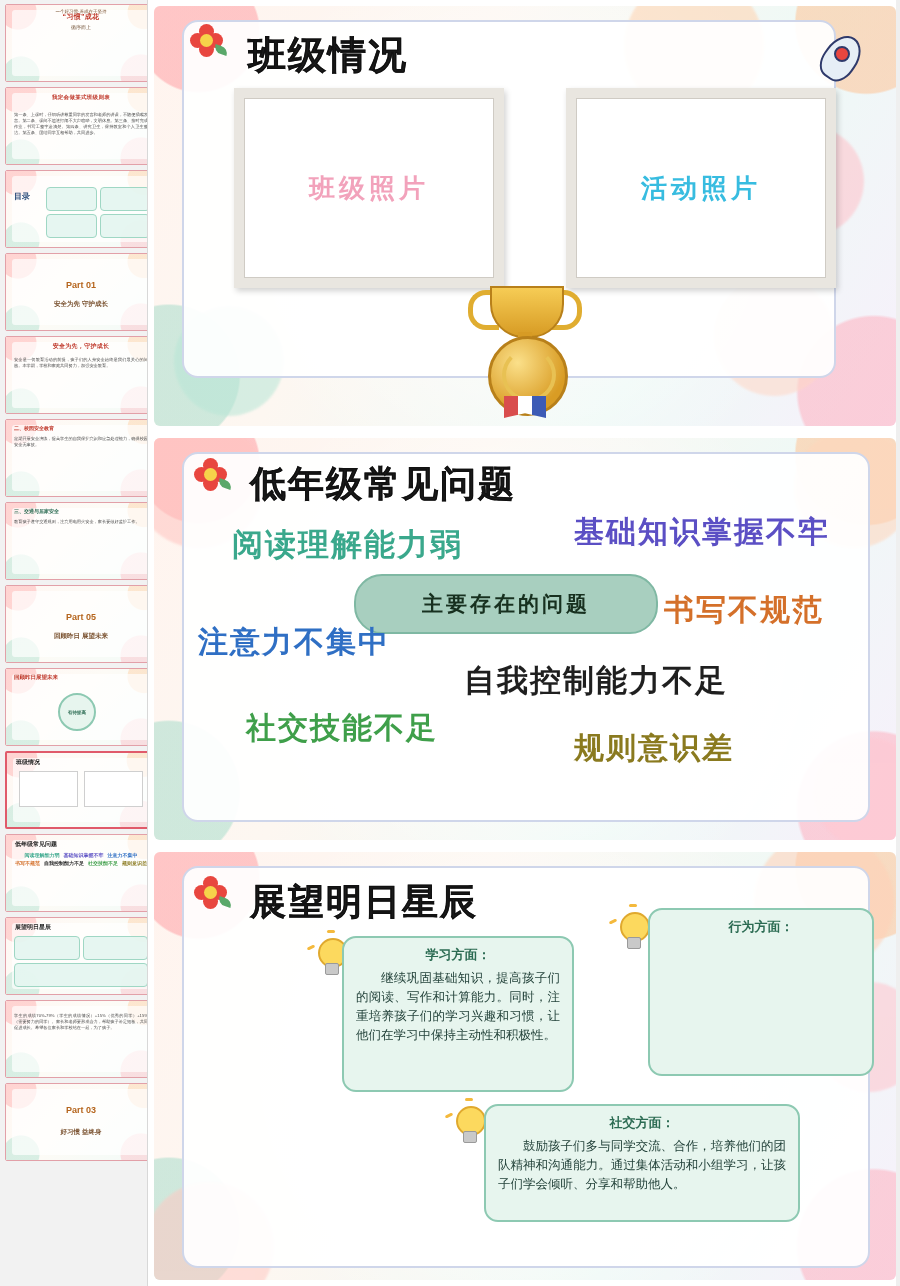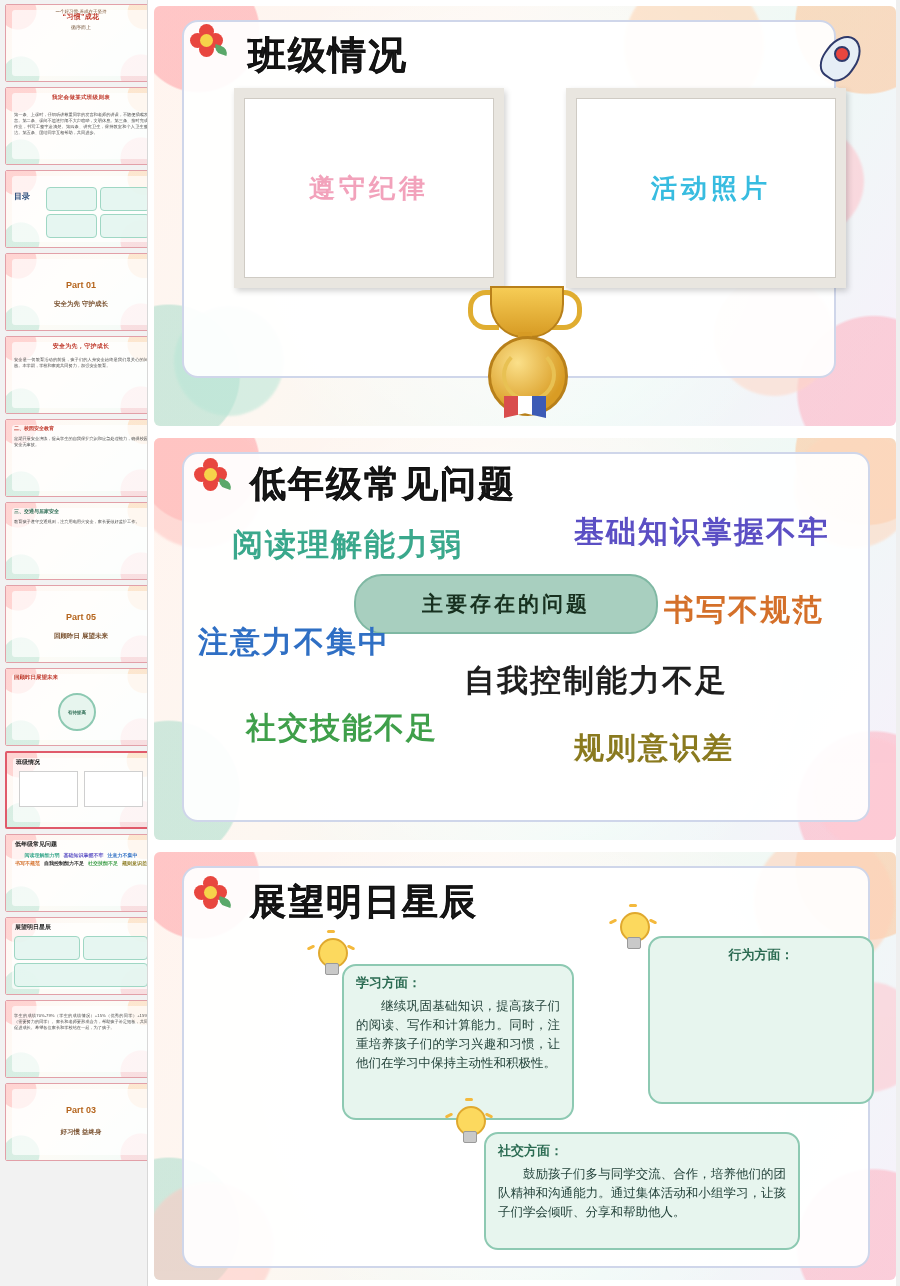--- a/index.html
+++ b/index.html
@@ -175,26 +175,26 @@
   .bulb .r1{left:-7px;top:8px;transform:rotate(-25deg);}
   .bulb .r2{right:-7px;top:8px;transform:rotate(25deg);}
   .bulb .r3{left:13px;top:-8px;}
   .note{
     position:absolute;
     background:#e7f5ee;
     border:2px solid #8dc9b2;
     border-radius:14px;
     padding:8px 12px;
     box-sizing:border-box;
-    margin-top:28px;
   }
   .note h4{
     margin:0 0 4px 0;
     font-size:13px;color:#2b6b52;font-weight:bold;
     font-family:"DejaVu Sans", sans-serif;
+    text-align:center;
   }
   .note p{
     margin:0;
     font-size:12.5px;line-height:19px;color:#23423a;
     text-indent:25px;text-align:justify;
     font-family:"DejaVu Sans", sans-serif;
   }
   .scroll-edge{position:absolute;right:0;top:0;width:4px;height:1286px;background:#efefef;}
 </style>
 </head>
@@ -345,23 +345,23 @@
       </div>
 
       <div class="slide-title" style="left:94px;top:24px;font-size:38px;">班级情况</div>
 
       <div class="rocket">
         <div class="body"></div>
           <div class="win"></div>
       </div>
 
       <div class="photo-frame" style="left:80px;top:82px;width:250px;height:180px;">
-        <span class="photo-label" style="color:#f2a2bb;">遵守纪律</span>
-      </div>
-      <div class="photo-frame" style="left:412px;top:82px;width:250px;height:180px;padding-left:10px;">
+        <span class="photo-label" style="color:#f2a2bb;">班级照片</span>
+      </div>
+      <div class="photo-frame" style="left:412px;top:82px;width:250px;height:180px;">
         <span class="photo-label" style="color:#37bce0;">活动照片</span>
       </div>
 
       <div class="trophy">
         <div class="handleL"></div>
           <div class="handleR"></div>
         <div class="cup"></div>
           <div class="stem"></div>
         <div class="medal"></div>
           <div class="laurel"></div>

